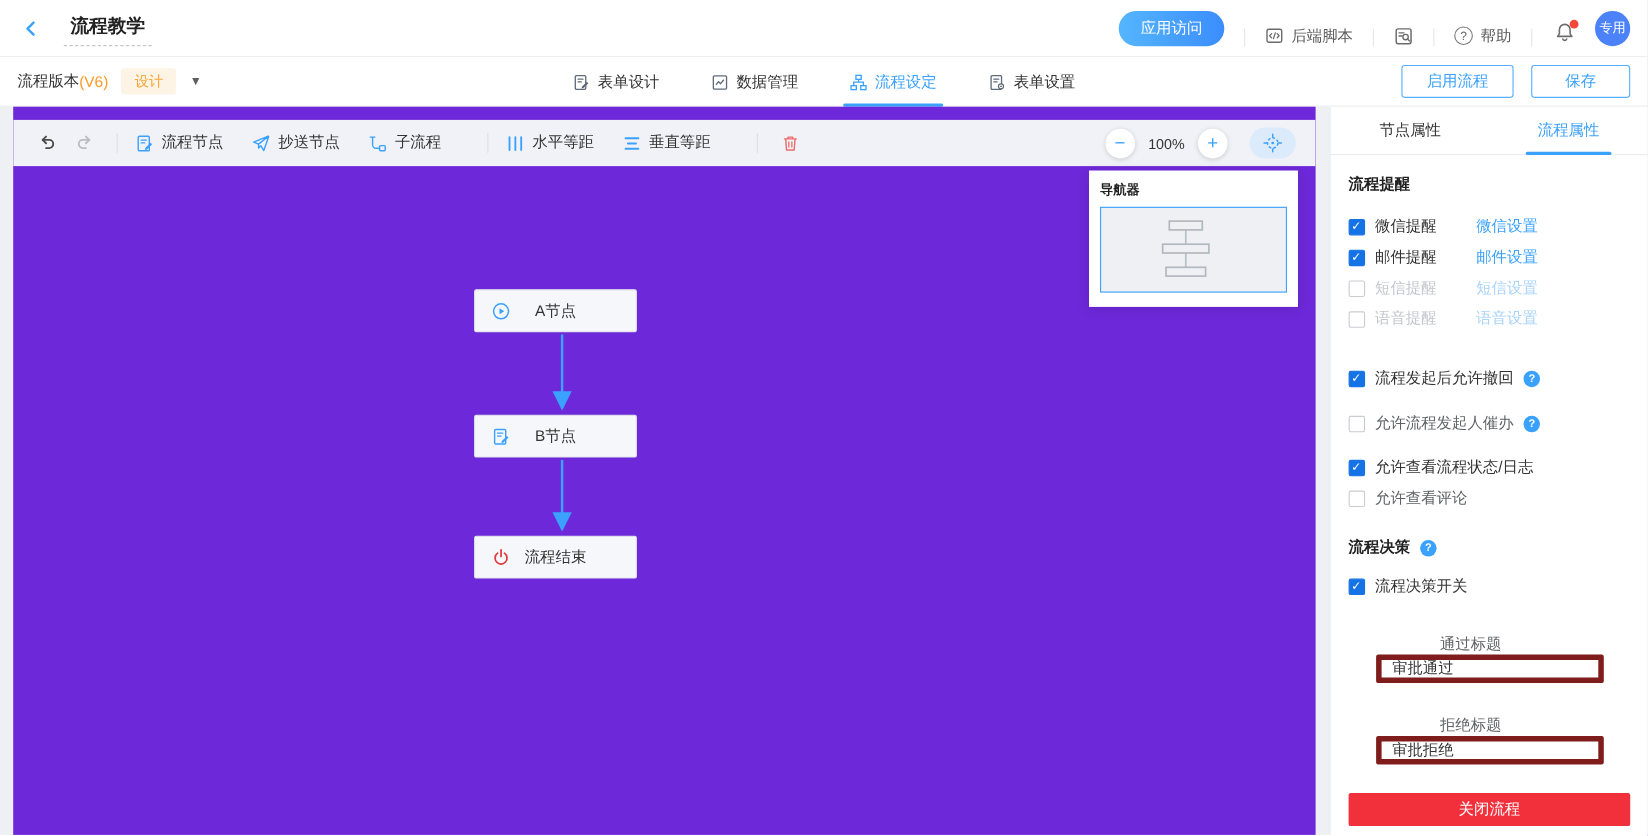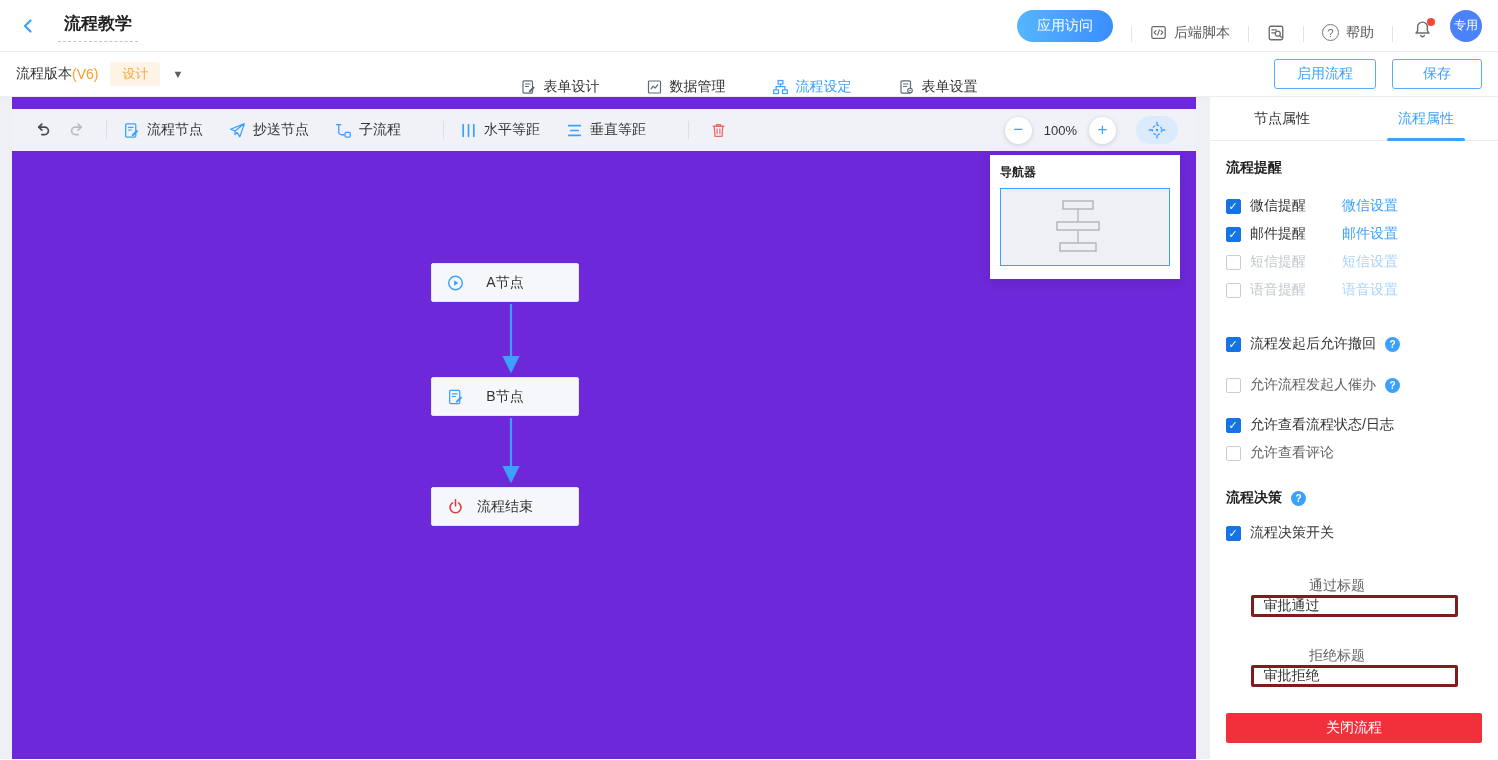--- a/index.html
+++ b/index.html
@@ -20,21 +20,21 @@
   .bell-dot { position:absolute; top:-2px; right:-3px; width:8px; height:8px; border-radius:50%; background:#f5483b; }
   .avatar { width:32px; height:32px; border-radius:50%; background:#4b82fa; color:#fff; font-size:12px; display:flex; align-items:center; justify-content:center; margin-left:16px; cursor:pointer; }
 
   
   .bar2 { height:45px; display:flex; align-items:center; padding:0 16px; border-bottom:1px solid #ecedef; position:relative; background:#fff; }
   .version-group { display:flex; align-items:center; }
   .version-label { color:#333; }
   .version-num { color:#ff9b29; }
   .design-badge { margin-left:12px; background:#fdf4e5; color:#f8a53a; padding:3px 12px; border-radius:3px; font-size:13px; }
   .caret { margin-left:12px; color:#5f5f5f; font-size:11px; cursor:pointer; }
-  .nav-tabs { position:absolute; left:50%; transform:translateX(-50%); top:12px; height:45px; display:flex; gap:47px; }
+  .nav-tabs { position:absolute; left:50%; transform:translateX(-50%); top:0; height:45px; display:flex; gap:47px; }
   .nav-tab { display:flex; align-items:center; gap:7px; color:#333; cursor:pointer; position:relative; height:100%; }
   .nav-tab svg { color:#5f6b7a; }
   .nav-tab.active { color:#3aa1ff; }
   .nav-tab.active svg { color:#3aa1ff; }
   .nav-tab.active::after { content:""; position:absolute; left:-6px; right:-6px; bottom:0; height:3px; background:#3aa1ff; border-radius:2px; }
   .bar2-right { margin-left:auto; display:flex; gap:16px; }
   .ghost-btn { height:30px; padding:0 22px; background:#fff; border:1px solid #57aefe; color:#3aa1ff; border-radius:3px; font-size:14px; cursor:pointer; font-family:inherit; }
 
   
   .main { display:flex; height:662px; background:#eef0f3; }
@@ -79,21 +79,21 @@
   .cb.checked { background:#1673e6; border-color:#1673e6; }
   .cb.checked::after { content:"✓"; position:absolute; left:1.5px; top:-0.5px; color:#fff; font-size:11px; font-weight:bold; line-height:14px; }
   .crow-label { color:#333; }
   .crow.disabled .crow-label { color:#c3c7cd; }
   .crow .flex-lab { width:116px; display:flex; align-items:center; }
   .p-link { color:#3aa1ff; cursor:pointer; }
   .crow.disabled .p-link { color:#a9d4fb; }
   .help-ic { width:15px; height:15px; border-radius:50%; background:#3aa1ff; color:#fff; font-size:10px; font-weight:bold; display:flex; align-items:center; justify-content:center; margin-left:9px; flex:none; cursor:pointer; }
   .field-row { display:flex; align-items:center; margin-top:30px;flex-direction:column; }
   .field-label { width:90px; color:#606266; }
-  .field-input { flex:1; height:44px; border:3px solid #7f1d1d; border-radius:2px; padding:0 10px; font-size:14px; color:#333; font-family:Liberation Sans, sans-serif; background:#fff; }
+  .field-input { flex:1; height:44px; border:5px solid #7f1d1d; border-radius:2px; padding:0 10px; font-size:14px; color:#333; font-family:Liberation Mono, monospace; background:#fff; }
   .danger-btn { margin-top:26px; width:100%; height:30px; background:#f2303c; border:none; border-radius:2px; color:#fff; font-size:14px; cursor:pointer; font-family:inherit; }
 </style>
 </head>
 <body>
 
 <div class="header">
   <div class="back-btn">
     <svg width="16" height="16" viewBox="0 0 16 16">
         <path d="M10.5 2.5L5 8l5.5 5.5" fill="none" stroke="currentColor" stroke-width="2.2" stroke-linecap="round" stroke-linejoin="round"></path>
       </svg>

